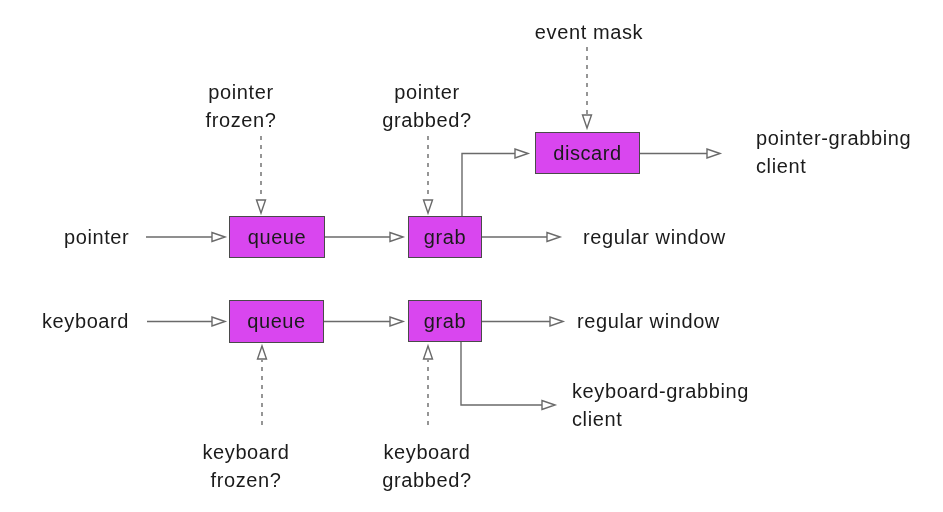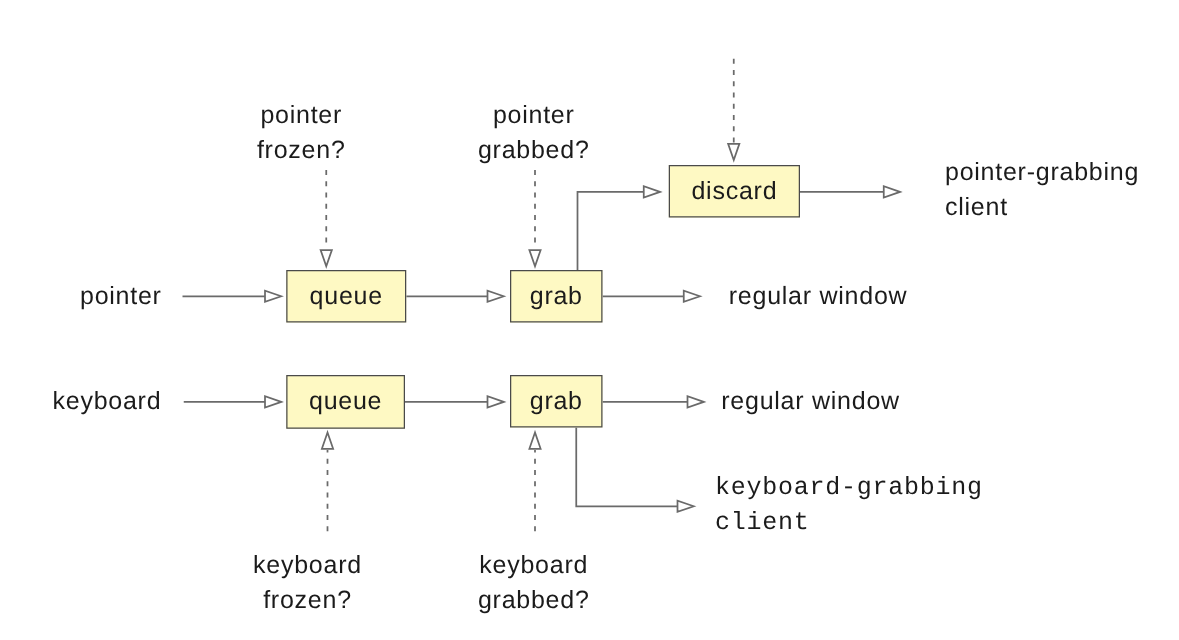--- a/index.html
+++ b/index.html
@@ -13,21 +13,21 @@
     overflow: hidden;
   }
   .wires {
     position: absolute;
     left: 0; top: 0;
     width: 943px; height: 512px;
   }
   .node {
     position: absolute;
     border: 1.5px solid #4a4a4a;
-    background: #fef9c3;
+    background: #d946ef;
     display: flex;
     align-items: center;
     justify-content: center;
     font-size: 20px;
     letter-spacing: 0.6px;
     box-sizing: border-box;
   }
   .lbl {
     position: absolute;
     font-size: 20px;
@@ -129,23 +129,24 @@
 
   <div class="lbl" style="left:42px; top:307px;">keyboard</div>
 
   <div class="lbl" style="left:583px; top:223px;">regular window</div>
 
   <div class="lbl" style="left:728px; top:124px;margin-left:28px;">pointer-grabbing
 client</div>
 
   <div class="lbl" style="left:577px; top:307px;">regular window</div>
 
-  <div class="lbl" style="left:572px; top:377px;font-family:Liberation Mono, monospace;">keyboard-grabbing
+  <div class="lbl" style="left:572px; top:377px;">keyboard-grabbing
 client</div>
 
+  <div class="lbl center" style="left:519px; top:18px; width:140px;">event mask</div>
 
   <div class="lbl center" style="left:171px; top:78px; width:140px;">pointer
 frozen?</div>
 
   <div class="lbl center" style="left:357px; top:78px; width:140px;">pointer
 grabbed?</div>
 
   <div class="lbl center" style="left:176px; top:438px; width:140px;">keyboard
 frozen?</div>
 

